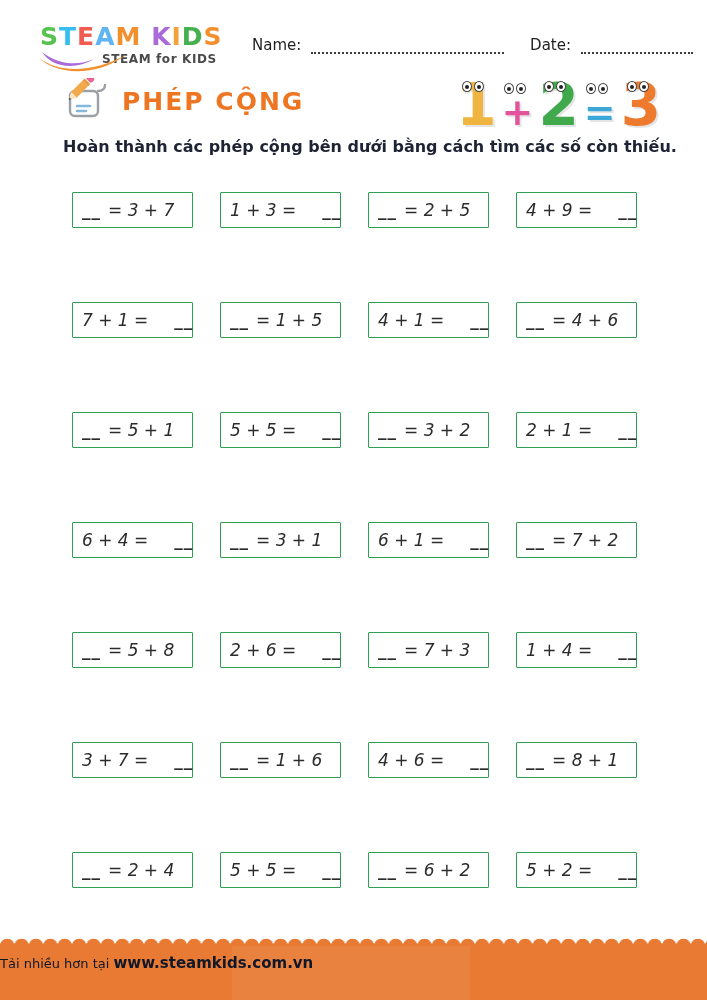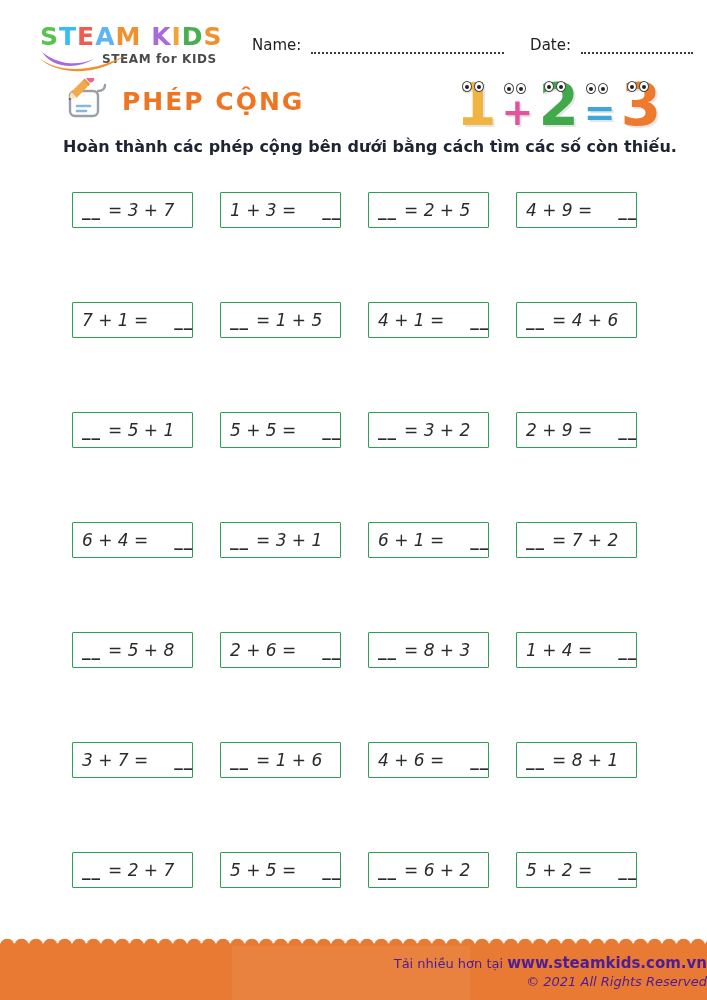--- a/index.html
+++ b/index.html
@@ -40,21 +40,21 @@
   .grid{position:absolute;top:192px;left:72px;display:grid;
         grid-template-columns:repeat(4,121px);column-gap:27px;row-gap:74px;}
   .pbox{height:36px;box-sizing:border-box;border:1.6px solid #2E9E55;border-radius:1px;background:#fff;
         display:flex;align-items:center;padding:0 9px;font-size:17px;color:#2B2B2B;white-space:nowrap;}
   .pbox .expr{white-space:pre;font-style:italic;}
   .pbox .blank{font-weight:bold;letter-spacing:1px;}
   .pbox.start .blank{margin-right:7px;}
   .pbox.end .blank{margin-left:26px;}
 
   
-  .footer{position:absolute;left:0;right:0;bottom:0;height:54px;background:#E87A33;color:#4c1d95;text-align:right;}
+  .footer{position:absolute;left:0;right:0;bottom:0;height:54px;background:#E87A33;color:#0f172a;text-align:left;}
   .scallops{position:absolute;left:0;right:0;bottom:54px;height:8px;
             background-image:radial-gradient(circle at 50% 100%,#E87A33 7px,rgba(255,255,255,0) 7.6px);
             background-size:14.4px 8px;background-repeat:repeat-x;}
   .footer-light{position:absolute;left:232px;width:238px;top:0;bottom:0;background:rgba(255,255,255,0.06);}
   .footer-line1{position:relative;margin-top:8px;font-size:13px;}
   .footer-url{font-weight:bold;font-size:15px;}
   .footer-line2{position:relative;font-size:13px;font-style:italic;margin-top:2px;}
 </style>
 </head>
 <body>
@@ -164,21 +164,21 @@
       </div>
       <div class="pbox end">
         <span class="expr">5 + 5 =</span>
         <span class="blank">__</span>
       </div>
       <div class="pbox start">
         <span class="blank">__</span>
         <span class="expr">= 3 + 2</span>
       </div>
       <div class="pbox end">
-        <span class="expr">2 + 9 =</span>
+        <span class="expr">2 + 1 =</span>
         <span class="blank">__</span>
       </div>
       <div class="pbox end">
         <span class="expr">6 + 4 =</span>
         <span class="blank">__</span>
       </div>
       <div class="pbox start">
         <span class="blank">__</span>
         <span class="expr">= 3 + 1</span>
       </div>
@@ -193,21 +193,21 @@
       <div class="pbox start">
         <span class="blank">__</span>
         <span class="expr">= 5 + 8</span>
       </div>
       <div class="pbox end">
         <span class="expr">2 + 6 =</span>
         <span class="blank">__</span>
       </div>
       <div class="pbox start">
         <span class="blank">__</span>
-        <span class="expr">= 8 + 3</span>
+        <span class="expr">= 7 + 3</span>
       </div>
       <div class="pbox end">
         <span class="expr">1 + 4 =</span>
         <span class="blank">__</span>
       </div>
       <div class="pbox end">
         <span class="expr">3 + 7 =</span>
         <span class="blank">__</span>
       </div>
       <div class="pbox start">
@@ -217,21 +217,21 @@
       <div class="pbox end">
         <span class="expr">4 + 6 =</span>
         <span class="blank">__</span>
       </div>
       <div class="pbox start">
         <span class="blank">__</span>
         <span class="expr">= 8 + 1</span>
       </div>
       <div class="pbox start">
         <span class="blank">__</span>
-        <span class="expr">= 2 + 7</span>
+        <span class="expr">= 2 + 4</span>
       </div>
       <div class="pbox end">
         <span class="expr">5 + 5 =</span>
         <span class="blank">__</span>
       </div>
       <div class="pbox start">
         <span class="blank">__</span>
         <span class="expr">= 6 + 2</span>
       </div>
       <div class="pbox end">
@@ -239,16 +239,15 @@
         <span class="blank">__</span>
       </div>
     </div>
 
   <div class="scallops"></div>
   <div class="footer">
     <div class="footer-light"></div>
     <div class="footer-line1">
       <span>Tải nhiều hơn tại </span><span class="footer-url">www.steamkids.com.vn</span>
     </div>
-    <div class="footer-line2">© 2021 All Rights Reserved</div>
   </div>
 
 </div>
 
 </body></html>

